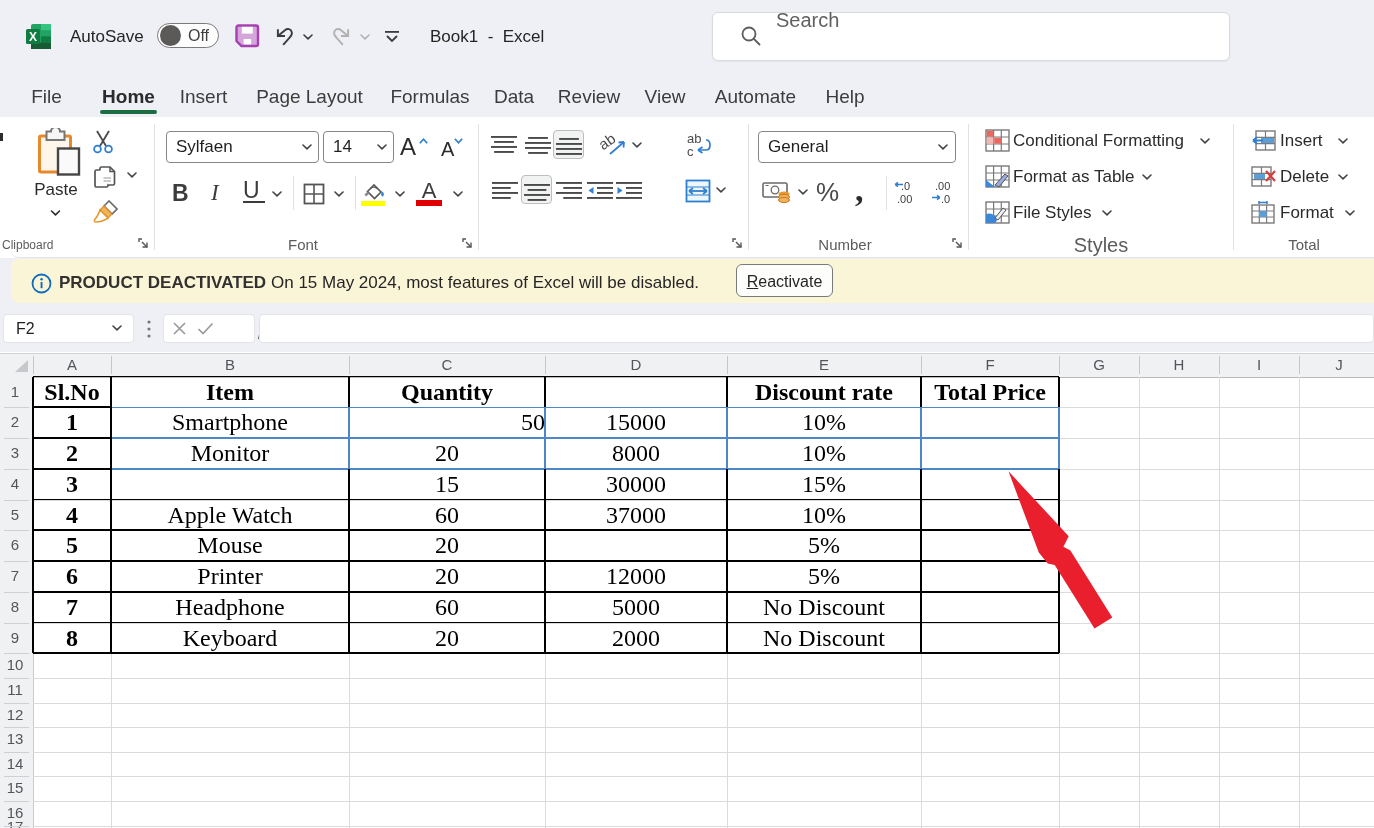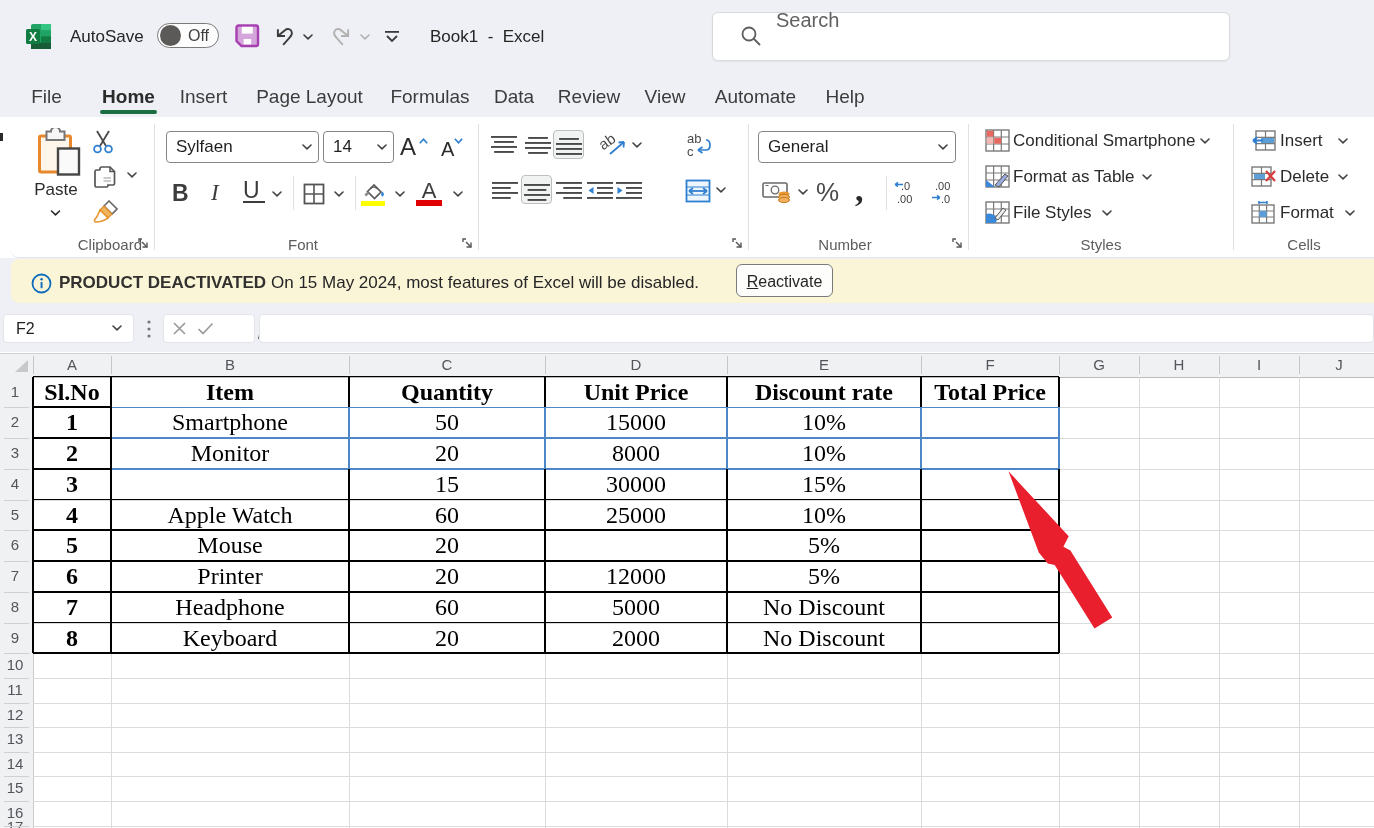--- a/index.html
+++ b/index.html
@@ -67,26 +67,26 @@
 <div class="a" style="left:818px;top:85px;width:54px;height:24px;font-size:19px;line-height:24px;color:#3c3c3c;text-align:center;">Help</div>
 <div class="a" style="left:11px;top:117px;width:1363px;height:141px;background:#fff;border-radius:8px 0 0 8px;border-bottom:1px solid #e4e5e9;"></div>
 <div class="a" style="left:0px;top:133px;width:3px;height:8px;background:#2b2b2b;"></div>
 <div class="a" style="left:0px;top:349px;width:3px;height:8px;background:#2b2b2b;"></div>
 <div class="a" style="left:0px;top:639px;width:3px;height:7px;background:#2b2b2b;"></div>
 <div class="a" style="left:154px;top:124px;width:1px;height:126px;background:#e0e1e3;"></div>
 <div class="a" style="left:478px;top:124px;width:1px;height:126px;background:#e0e1e3;"></div>
 <div class="a" style="left:748px;top:124px;width:1px;height:126px;background:#e0e1e3;"></div>
 <div class="a" style="left:968px;top:124px;width:1px;height:126px;background:#e0e1e3;"></div>
 <div class="a" style="left:1233px;top:124px;width:1px;height:126px;background:#e0e1e3;"></div>
-<div class="a" style="left:2px;top:236px;width:140px;height:18px;font-size:15px;line-height:18px;color:#5c5c5c;text-align:right;">Clipboard</div>
+<div class="a" style="left:2px;top:236px;width:140px;height:18px;font-size:12px;line-height:18px;color:#5c5c5c;text-align:left;">Clipboard</div>
 <div class="a" style="left:233px;top:236px;width:140px;height:18px;font-size:15px;line-height:18px;color:#5c5c5c;text-align:center;">Font</div>
 <div class="a" style="left:537px;top:236px;width:140px;height:18px;font-size:15px;line-height:18px;color:#5c5c5c;text-align:center;margin-top:40px;">Alignment</div>
 <div class="a" style="left:775px;top:236px;width:140px;height:18px;font-size:15px;line-height:18px;color:#5c5c5c;text-align:center;">Number</div>
-<div class="a" style="left:1031px;top:236px;width:140px;height:18px;font-size:15px;line-height:18px;color:#5c5c5c;text-align:center;">Styles</div>
-<div class="a" style="left:1234px;top:236px;width:140px;height:18px;font-size:15px;line-height:18px;color:#5c5c5c;text-align:center;">Cells</div>
+<div class="a" style="left:1031px;top:236px;width:140px;height:18px;font-size:20px;line-height:18px;color:#5c5c5c;text-align:center;">Styles</div>
+<div class="a" style="left:1234px;top:236px;width:140px;height:18px;font-size:15px;line-height:18px;color:#5c5c5c;text-align:center;">Total</div>
 <svg class="a" style="left:137px;top:237px" width="13" height="13" viewBox="0 0 13 13">
       <path d="M2 5 V2 H5" stroke="#555" stroke-width="1.4" fill="none"></path>
       <path d="M5 5 L10 10" stroke="#555" stroke-width="1.4"></path>
       <path d="M10 5.5 V10 H5.5" stroke="#555" stroke-width="1.4" fill="none"></path>
     </svg>
 <svg class="a" style="left:461px;top:237px" width="13" height="13" viewBox="0 0 13 13">
       <path d="M2 5 V2 H5" stroke="#555" stroke-width="1.4" fill="none"></path>
       <path d="M5 5 L10 10" stroke="#555" stroke-width="1.4"></path>
       <path d="M10 5.5 V10 H5.5" stroke="#555" stroke-width="1.4" fill="none"></path>
     </svg>
@@ -281,21 +281,21 @@
 <text x="10" y="23" font-size="11" fill="#3c3c3c" font-family="Liberation Sans">.0</text>
 <path d="M1 17.5 H9 M9 17.5 l-3 -2.2 M9 17.5 l-3 2.2" stroke="#2f7fd0" stroke-width="1.5" fill="none"></path>
 </svg>
 <svg class="a" style="left:985px;top:129px" width="25" height="23" viewBox="0 0 25 23">
 <rect x="1" y="1" width="23" height="21" fill="#fff" stroke="#7a7a7a" stroke-width="1.4"></rect>
 <path d="M1 8 H24 M1 15 H24 M8.6 1 V22 M16.3 1 V22" stroke="#7a7a7a" stroke-width="1.2"></path>
       <rect x="1.7" y="1.7" width="6.7" height="6" fill="#e8695f"></rect>
       <rect x="9.2" y="8.7" width="6.9" height="6" fill="#e8695f"></rect>
       <rect x="1.7" y="8.7" width="6.7" height="6" fill="#f4b6b0"></rect>
     </svg>
-<div class="a" style="left:1013px;top:131px;width:190px;height:20px;font-size:17px;line-height:20px;color:#2b2b2b;">Conditional Smartphone</div>
+<div class="a" style="left:1013px;top:131px;width:190px;height:20px;font-size:17px;line-height:20px;color:#2b2b2b;">Conditional Formatting</div>
 <svg class="a" style="left:1200px;top:138px" width="10" height="6" viewBox="0 0 10 6">
       <path d="M1 1 L5 4.8 L9 1" stroke="#444" stroke-width="1.6" fill="none" stroke-linecap="round" stroke-linejoin="round"></path>
     </svg>
 <svg class="a" style="left:985px;top:165px" width="25" height="23" viewBox="0 0 25 23">
 <rect x="1" y="1" width="23" height="21" fill="#fff" stroke="#7a7a7a" stroke-width="1.4"></rect>
 <path d="M1 8 H24 M1 15 H24 M8.6 1 V22 M16.3 1 V22" stroke="#7a7a7a" stroke-width="1.2"></path>
       <path d="M1 15 L10 22 H1 Z" fill="#3b87d8"></path>
       <path d="M20 9 L10 20 L14 22 L23 11 Z" fill="#9ad" stroke="#555" stroke-width="1"></path>
     </svg>
 <div class="a" style="left:1013px;top:167px;width:140px;height:20px;font-size:17px;line-height:20px;color:#2b2b2b;">Format as Table</div>
@@ -457,41 +457,40 @@
 <div class="a" style="left:33px;top:678.0px;width:1341px;height:1px;background:#d9dbdd;"></div>
 <div class="a" style="left:33px;top:702.5px;width:1341px;height:1px;background:#d9dbdd;"></div>
 <div class="a" style="left:33px;top:727.0px;width:1341px;height:1px;background:#d9dbdd;"></div>
 <div class="a" style="left:33px;top:751.7px;width:1341px;height:1px;background:#d9dbdd;"></div>
 <div class="a" style="left:33px;top:776.3px;width:1341px;height:1px;background:#d9dbdd;"></div>
 <div class="a" style="left:33px;top:801.0px;width:1341px;height:1px;background:#d9dbdd;"></div>
 <div class="a" style="left:33px;top:825.6px;width:1341px;height:1px;background:#d9dbdd;"></div>
 <div class="a ser" style="left:33px;top:376.5px;width:78px;height:30.80000000000001px;font-size:24px;line-height:30.80000000000001px;color:#000;font-weight:bold;text-align:center;">Sl.No</div>
 <div class="a ser" style="left:111px;top:376.5px;width:238px;height:30.80000000000001px;font-size:24px;line-height:30.80000000000001px;color:#000;font-weight:bold;text-align:center;">Item</div>
 <div class="a ser" style="left:349px;top:376.5px;width:196px;height:30.80000000000001px;font-size:24px;line-height:30.80000000000001px;color:#000;font-weight:bold;text-align:center;">Quantity</div>
-<div class="a ser" style="left:545px;top:376.5px;width:182px;height:30.80000000000001px;font-size:24px;line-height:30.80000000000001px;color:#000;font-weight:bold;text-align:center;">Unit Price</div>
 <div class="a ser" style="left:727px;top:376.5px;width:194px;height:30.80000000000001px;font-size:24px;line-height:30.80000000000001px;color:#000;font-weight:bold;text-align:center;">Discount rate</div>
 <div class="a ser" style="left:921px;top:376.5px;width:138px;height:30.80000000000001px;font-size:24px;line-height:30.80000000000001px;color:#000;font-weight:bold;text-align:center;">Total Price</div>
 <div class="a ser" style="left:33px;top:407.3px;width:78px;height:30.69999999999999px;font-size:24px;line-height:30.69999999999999px;color:#000;font-weight:bold;text-align:center;">1</div>
 <div class="a ser" style="left:111px;top:407.3px;width:238px;height:30.69999999999999px;font-size:24px;line-height:30.69999999999999px;color:#000;text-align:center;">Smartphone</div>
-<div class="a ser" style="left:349px;top:407.3px;width:196px;height:30.69999999999999px;font-size:24px;line-height:30.69999999999999px;color:#000;text-align:center;">50</div>
+<div class="a ser" style="left:349px;top:407.3px;width:196px;height:30.69999999999999px;font-size:24px;line-height:30.69999999999999px;color:#000;text-align:right;">50</div>
 <div class="a ser" style="left:545px;top:407.3px;width:182px;height:30.69999999999999px;font-size:24px;line-height:30.69999999999999px;color:#000;text-align:center;">15000</div>
 <div class="a ser" style="left:727px;top:407.3px;width:194px;height:30.69999999999999px;font-size:24px;line-height:30.69999999999999px;color:#000;text-align:center;">10%</div>
 <div class="a ser" style="left:33px;top:438.0px;width:78px;height:30.80000000000001px;font-size:24px;line-height:30.80000000000001px;color:#000;font-weight:bold;text-align:center;">2</div>
 <div class="a ser" style="left:111px;top:438.0px;width:238px;height:30.80000000000001px;font-size:24px;line-height:30.80000000000001px;color:#000;text-align:center;">Monitor</div>
 <div class="a ser" style="left:349px;top:438.0px;width:196px;height:30.80000000000001px;font-size:24px;line-height:30.80000000000001px;color:#000;text-align:center;">20</div>
 <div class="a ser" style="left:545px;top:438.0px;width:182px;height:30.80000000000001px;font-size:24px;line-height:30.80000000000001px;color:#000;text-align:center;">8000</div>
 <div class="a ser" style="left:727px;top:438.0px;width:194px;height:30.80000000000001px;font-size:24px;line-height:30.80000000000001px;color:#000;text-align:center;">10%</div>
 <div class="a ser" style="left:33px;top:468.8px;width:78px;height:30.69999999999999px;font-size:24px;line-height:30.69999999999999px;color:#000;font-weight:bold;text-align:center;">3</div>
 <div class="a ser" style="left:349px;top:468.8px;width:196px;height:30.69999999999999px;font-size:24px;line-height:30.69999999999999px;color:#000;text-align:center;">15</div>
 <div class="a ser" style="left:545px;top:468.8px;width:182px;height:30.69999999999999px;font-size:24px;line-height:30.69999999999999px;color:#000;text-align:center;">30000</div>
 <div class="a ser" style="left:727px;top:468.8px;width:194px;height:30.69999999999999px;font-size:24px;line-height:30.69999999999999px;color:#000;text-align:center;">15%</div>
 <div class="a ser" style="left:33px;top:499.5px;width:78px;height:30.799999999999955px;font-size:24px;line-height:30.799999999999955px;color:#000;font-weight:bold;text-align:center;">4</div>
 <div class="a ser" style="left:111px;top:499.5px;width:238px;height:30.799999999999955px;font-size:24px;line-height:30.799999999999955px;color:#000;text-align:center;">Apple Watch</div>
 <div class="a ser" style="left:349px;top:499.5px;width:196px;height:30.799999999999955px;font-size:24px;line-height:30.799999999999955px;color:#000;text-align:center;">60</div>
-<div class="a ser" style="left:545px;top:499.5px;width:182px;height:30.799999999999955px;font-size:24px;line-height:30.799999999999955px;color:#000;text-align:center;">25000</div>
+<div class="a ser" style="left:545px;top:499.5px;width:182px;height:30.799999999999955px;font-size:24px;line-height:30.799999999999955px;color:#000;text-align:center;">37000</div>
 <div class="a ser" style="left:727px;top:499.5px;width:194px;height:30.799999999999955px;font-size:24px;line-height:30.799999999999955px;color:#000;text-align:center;">10%</div>
 <div class="a ser" style="left:33px;top:530.3px;width:78px;height:30.700000000000045px;font-size:24px;line-height:30.700000000000045px;color:#000;font-weight:bold;text-align:center;">5</div>
 <div class="a ser" style="left:111px;top:530.3px;width:238px;height:30.700000000000045px;font-size:24px;line-height:30.700000000000045px;color:#000;text-align:center;">Mouse</div>
 <div class="a ser" style="left:349px;top:530.3px;width:196px;height:30.700000000000045px;font-size:24px;line-height:30.700000000000045px;color:#000;text-align:center;">20</div>
 <div class="a ser" style="left:727px;top:530.3px;width:194px;height:30.700000000000045px;font-size:24px;line-height:30.700000000000045px;color:#000;text-align:center;">5%</div>
 <div class="a ser" style="left:33px;top:561.0px;width:78px;height:30.799999999999955px;font-size:24px;line-height:30.799999999999955px;color:#000;font-weight:bold;text-align:center;">6</div>
 <div class="a ser" style="left:111px;top:561.0px;width:238px;height:30.799999999999955px;font-size:24px;line-height:30.799999999999955px;color:#000;text-align:center;">Printer</div>
 <div class="a ser" style="left:349px;top:561.0px;width:196px;height:30.799999999999955px;font-size:24px;line-height:30.799999999999955px;color:#000;text-align:center;">20</div>
 <div class="a ser" style="left:545px;top:561.0px;width:182px;height:30.799999999999955px;font-size:24px;line-height:30.799999999999955px;color:#000;text-align:center;">12000</div>
 <div class="a ser" style="left:727px;top:561.0px;width:194px;height:30.799999999999955px;font-size:24px;line-height:30.799999999999955px;color:#000;text-align:center;">5%</div>

